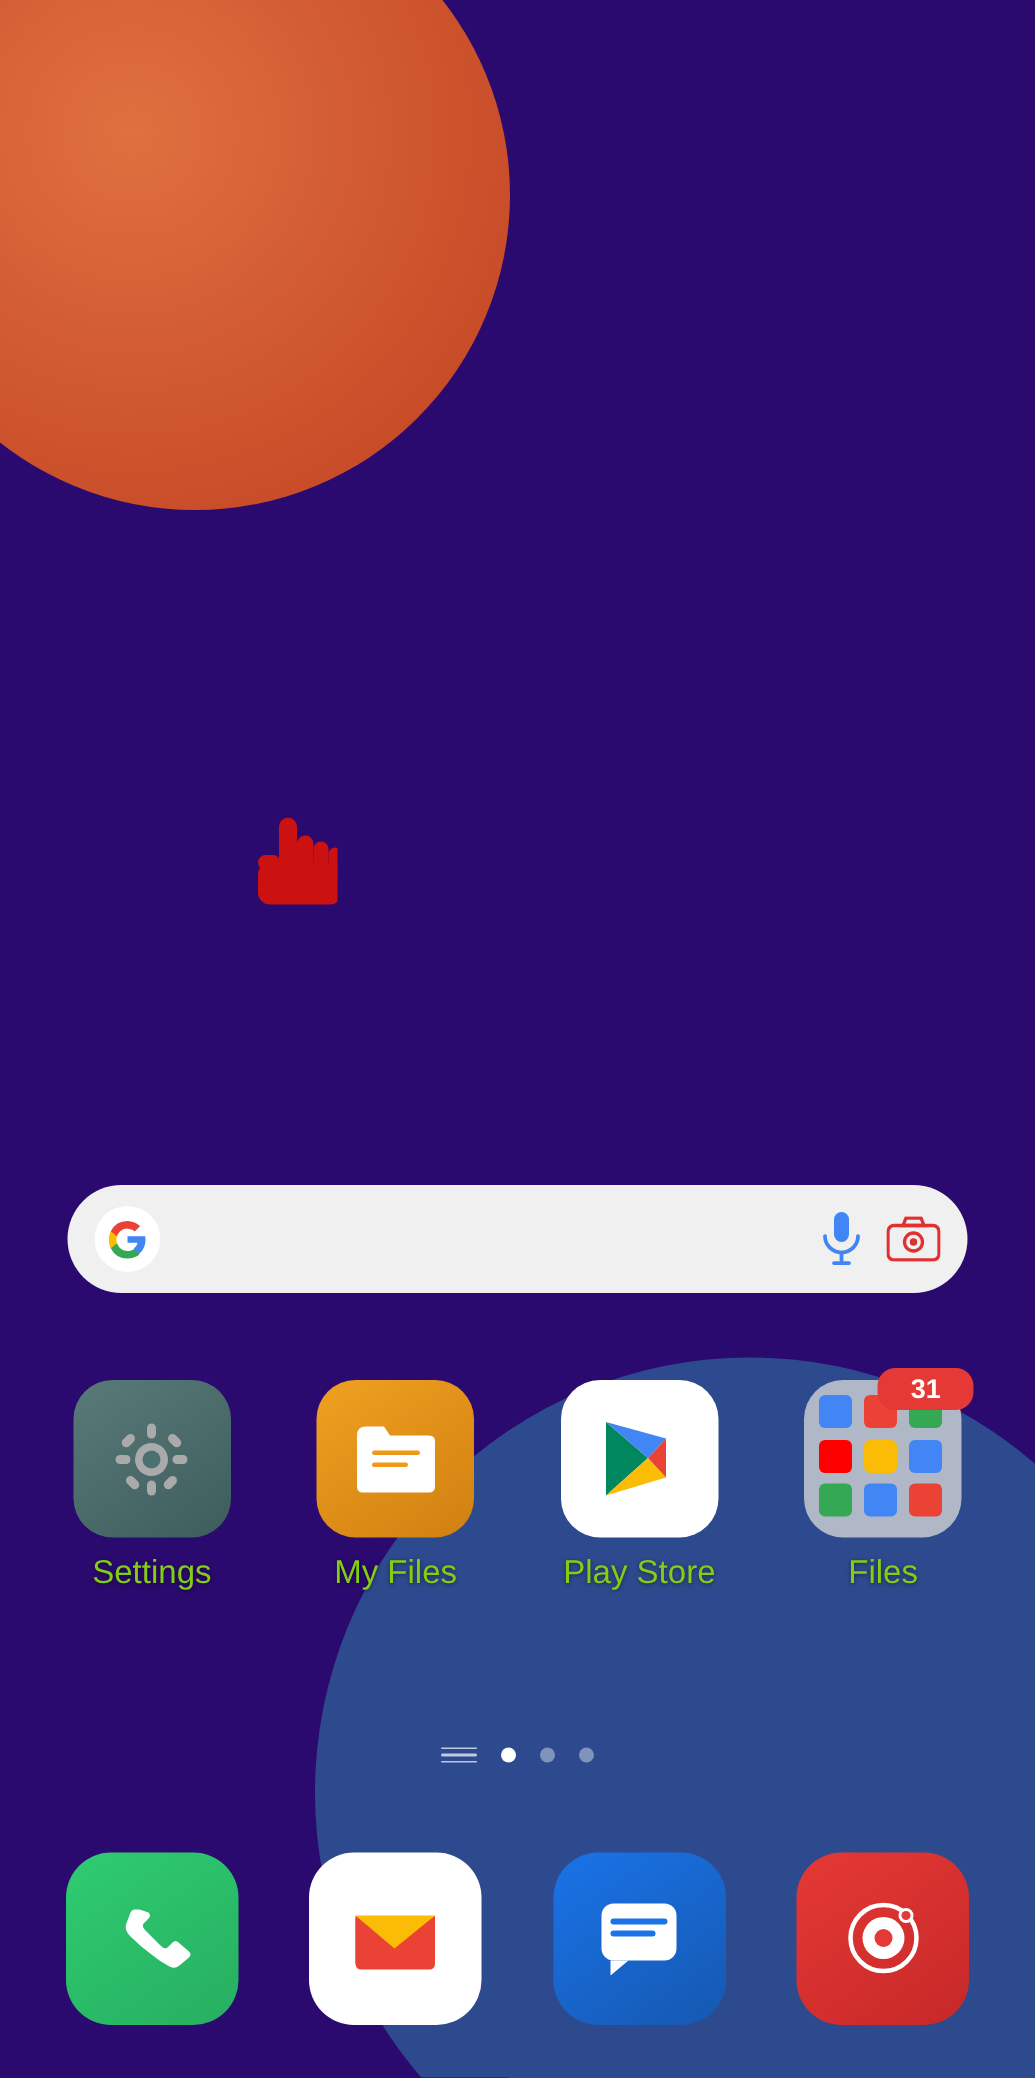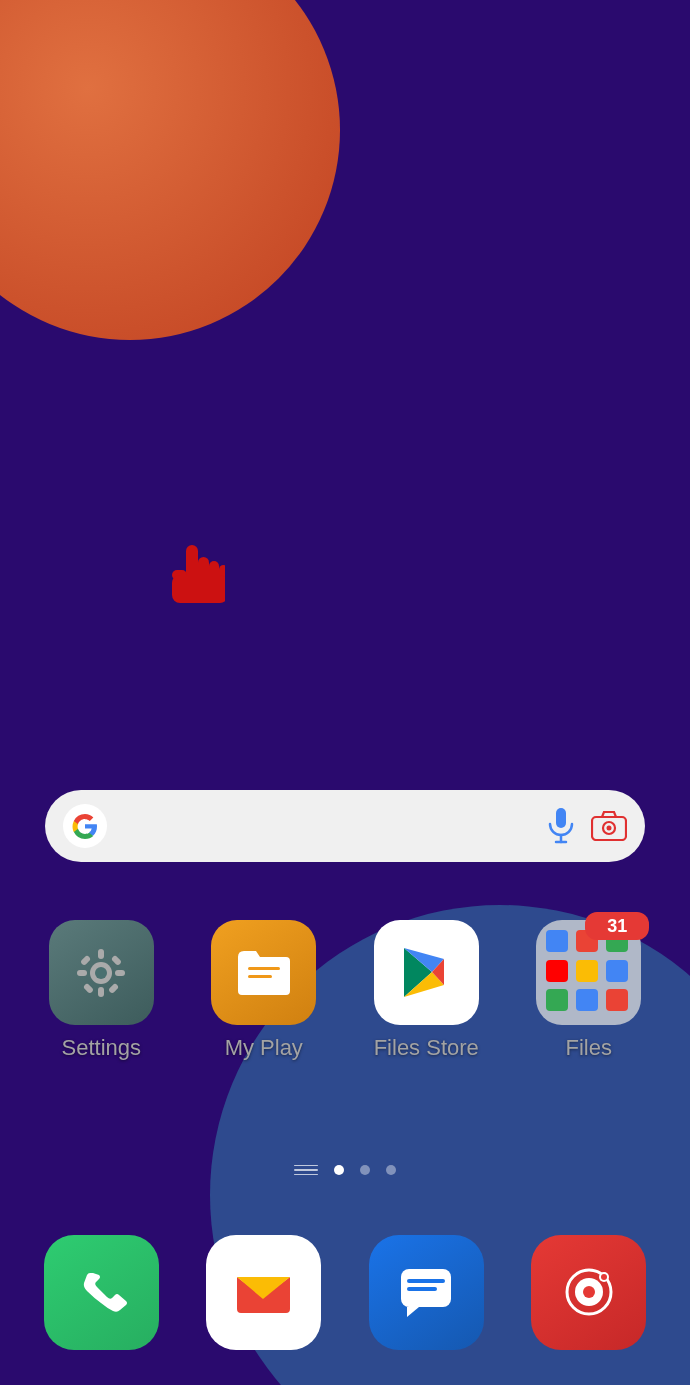--- a/index.html
+++ b/index.html
@@ -122,21 +122,21 @@
       width: 105px;
       height: 105px;
       border-radius: 26px;
       display: flex;
       align-items: center;
       justify-content: center;
       position: relative;
     }
 
     .app-label {
-      color: #a3a3a3;
+      color: #84cc16;
       font-size: 22px;
       font-weight: 400;
       text-align: left;
       text-shadow: 0 1px 3px rgba(0,0,0,0.5);
     }
 
     
     .icon-settings {
       background: linear-gradient(145deg, #5a7a7a, #3d5c5c);
     }
@@ -343,38 +343,38 @@
   <div class="app-item">
     <div class="app-icon icon-myfiles">
       <svg width="60" height="55" viewBox="0 0 60 55">
 
         <path d="M4 12 Q4 6 10 6 L22 6 L26 12 L52 12 Q56 12 56 16 L56 46 Q56 50 52 50 L8 50 Q4 50 4 46 Z" fill="white"></path>
 
         <rect x="14" y="22" width="32" height="3" rx="1.5" fill="#f09818"></rect>
         <rect x="14" y="30" width="24" height="3" rx="1.5" fill="#f09818"></rect>
       </svg>
     </div>
-    <span class="app-label">My Play</span>
+    <span class="app-label">My Files</span>
   </div>
 
   <div class="app-item">
     <div class="app-icon icon-playstore">
 
       <svg width="65" height="65" viewBox="0 0 65 65">
 
         <path d="M10 8 L10 57 L38 32 Z" fill="#01875f"></path>
 
         <path d="M10 8 L38 32 L50 19 Z" fill="#4285F4"></path>
 
         <path d="M10 57 L38 32 L50 45 Z" fill="#FBBC05"></path>
 
         <path d="M38 32 L50 19 L50 45 Z" fill="#EA4335"></path>
       </svg>
     </div>
-    <span class="app-label">Files Store</span>
+    <span class="app-label">Play Store</span>
   </div>
 
   <div class="app-item">
     <div class="app-icon icon-google-folder">
       <div class="badge">31</div>
       <div class="folder-grid">
 
         <div class="folder-mini" style="background:#4285F4;"></div>
         <div class="folder-mini" style="background:#EA4335;"></div>
         <div class="folder-mini" style="background:#34A853;"></div>

